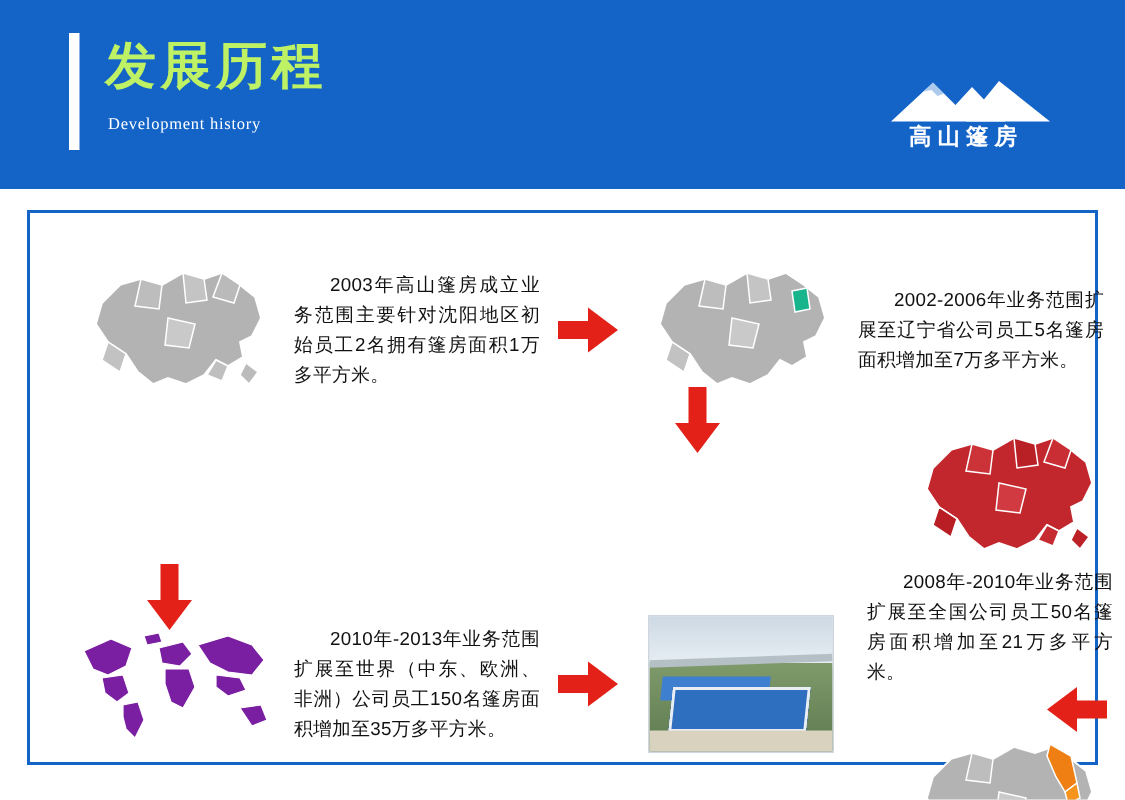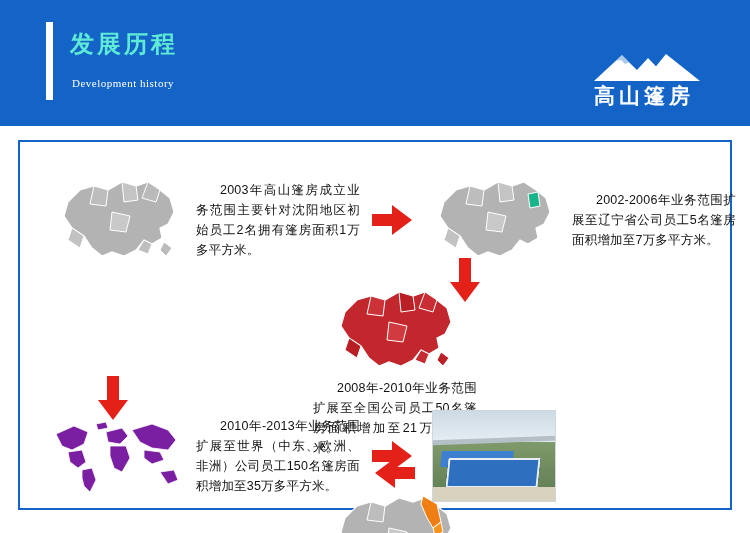--- a/index.html
+++ b/index.html
@@ -35,22 +35,22 @@
     left: 46px;
     top: 22px;
     width: 7px;
     height: 78px;
     background: #ffffff;
   }
   .header-title {
     position: absolute;
     left: 70px;
     top: 22px;
-    color: #5eead4;
-    font-size: 24px;
+    color: #bef264;
+    font-size: 34px;
     font-weight: bold;
     letter-spacing: 3px;
     line-height: 44px;
   }
   .header-sub {
     position: absolute;
     left: 72px;
     top: 72px;
     color: #ffffff;
     font-size: 11px;
@@ -72,21 +72,21 @@
     width: 110px;
     height: 34px;
   }
   .logo-text {
     position: absolute;
     left: 0;
     top: 34px;
     width: 160px;
     text-align: center;
     color: #ffffff;
-    font-size: 21px;
+    font-size: 15px;
     font-weight: bold;
     letter-spacing: 4px;
   }
 
   
   .content {
     position: relative;
     width: 750px;
     height: 407px;
     background: #ffffff;
@@ -102,21 +102,21 @@
     border: 2px solid #1464c8;
     box-sizing: border-box;
   }
 
   .row {
     position: absolute;
     left: 24px;
     width: 702px;
     height: 112px;
     display: flex;
-    align-items: center;
+    align-items: flex-end;
   }
   .row-1 { top: 22px; }
   .row-2 { top: 140px; flex-direction: column; }
   .row-3 { top: 258px; }
 
   .cell {
     display: flex;
     align-items: center;
     height: 112px;
   }

